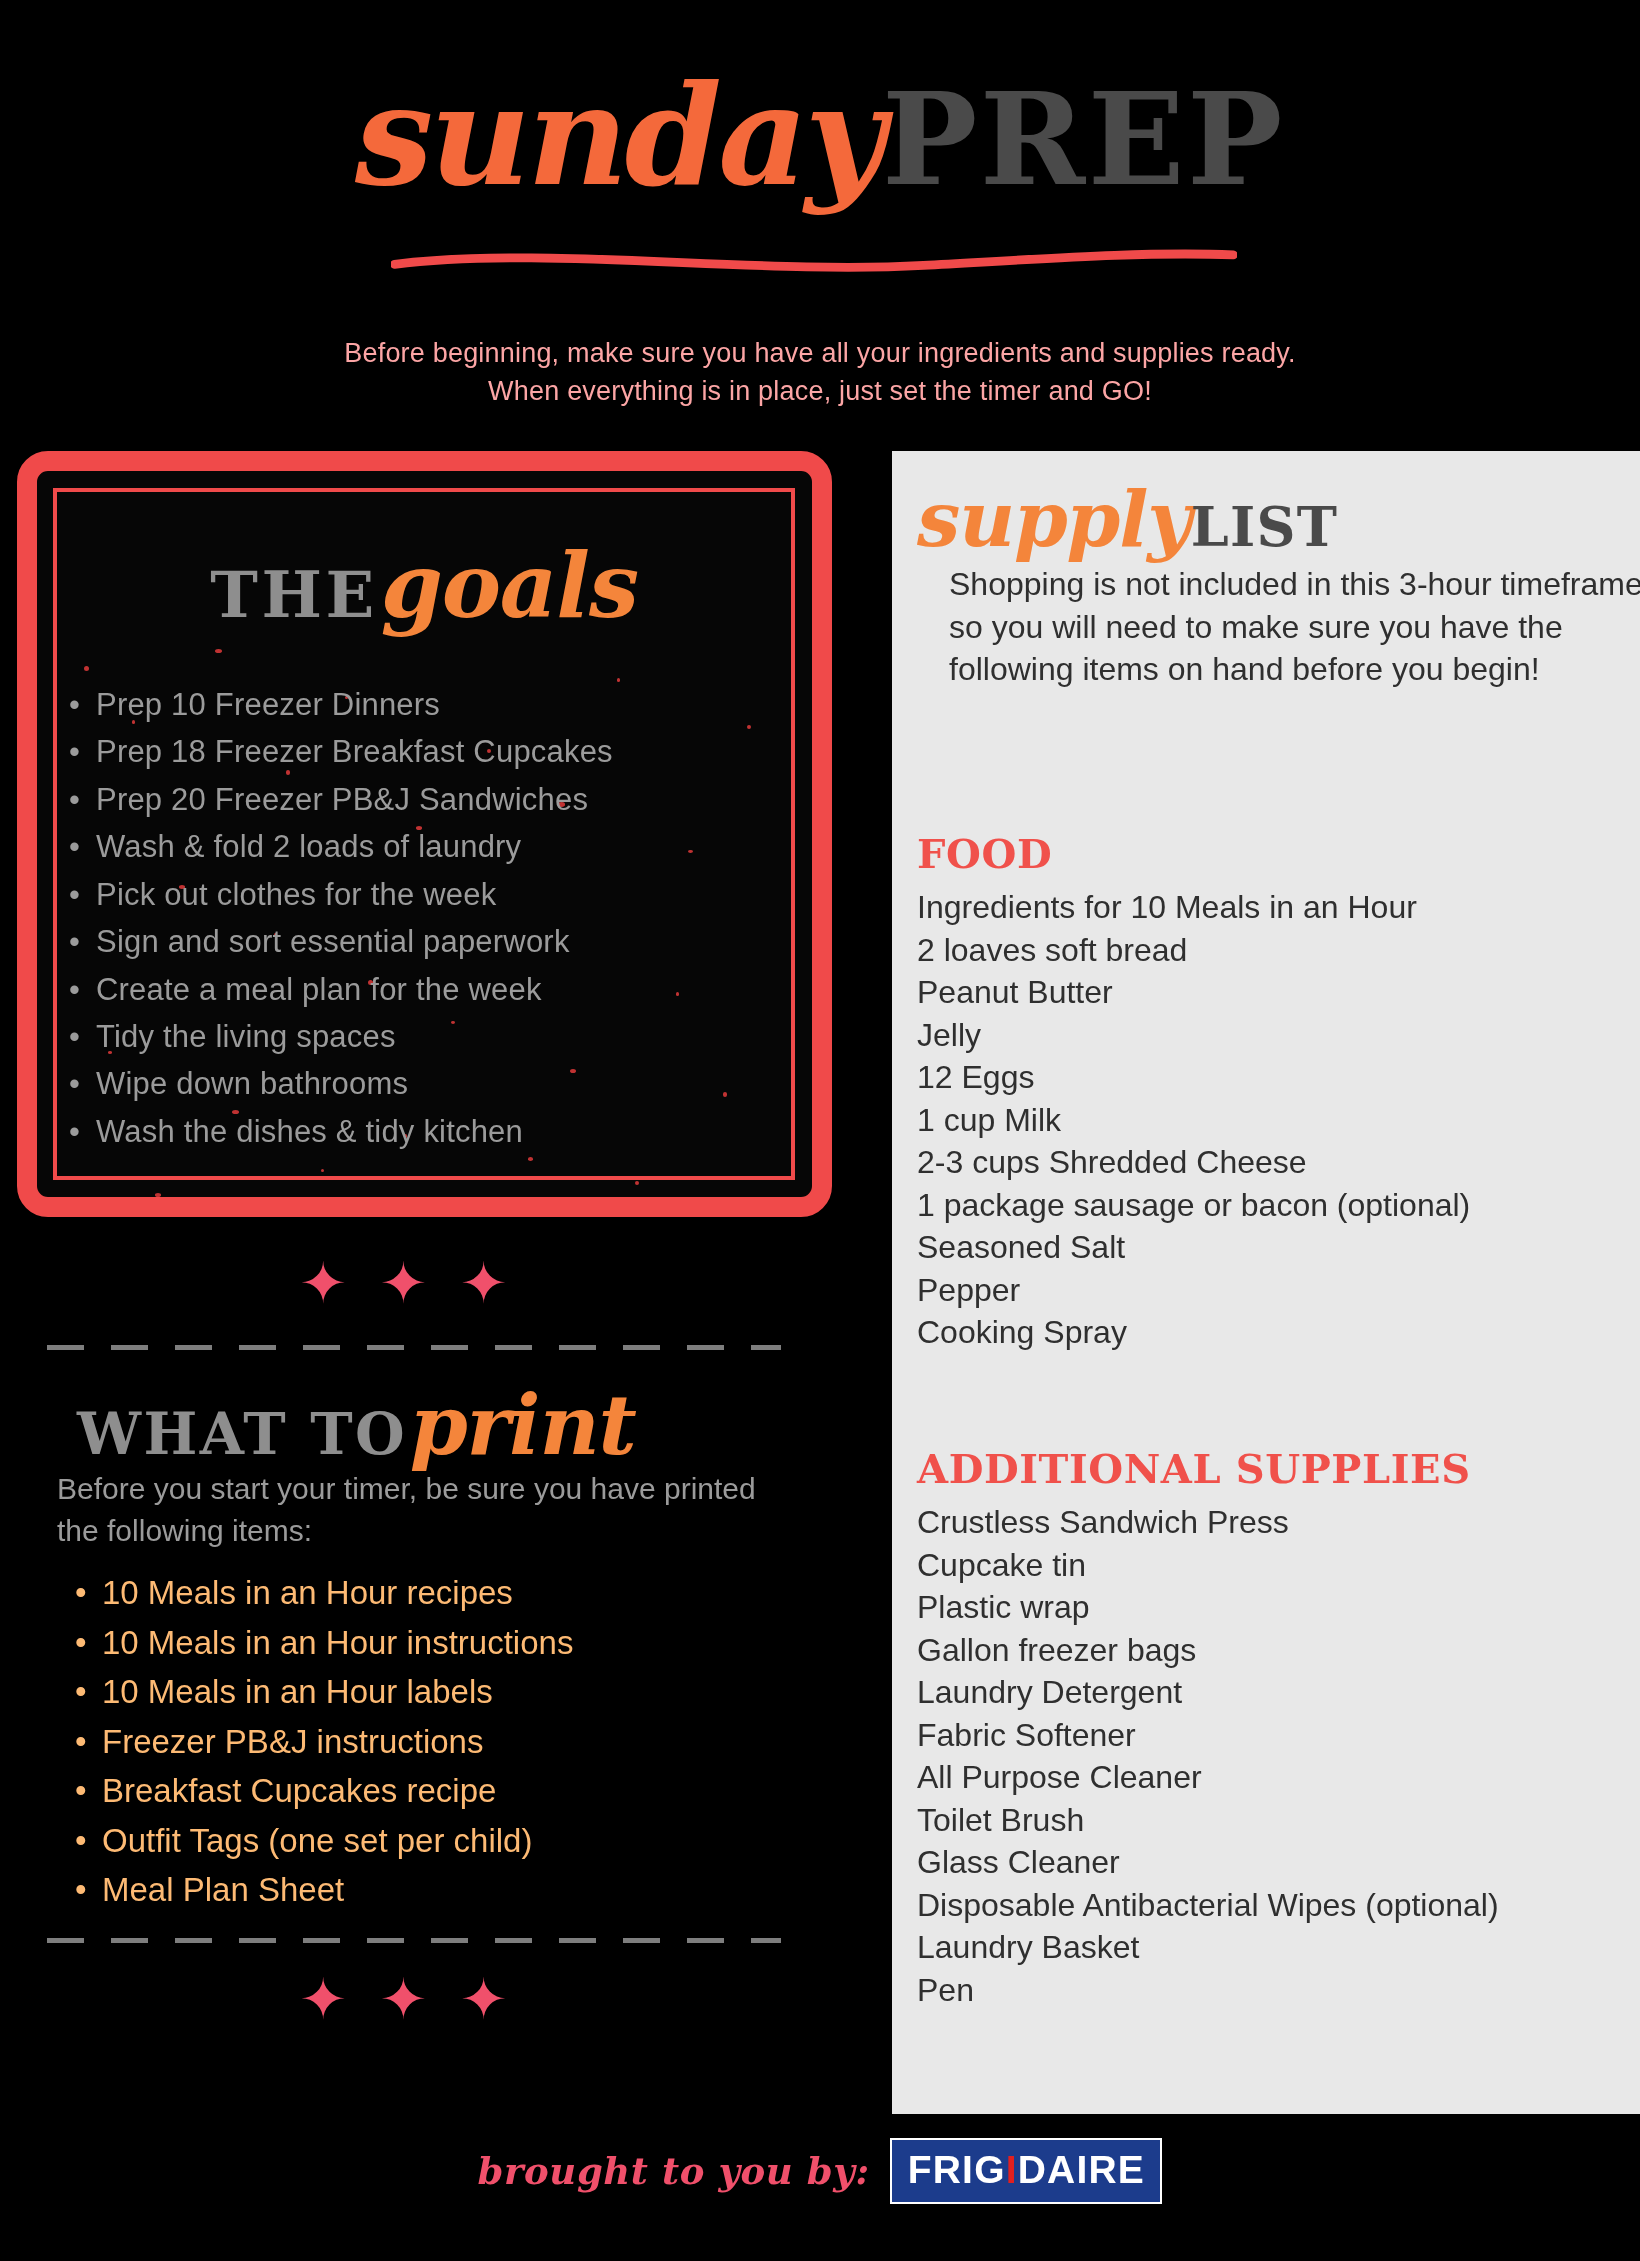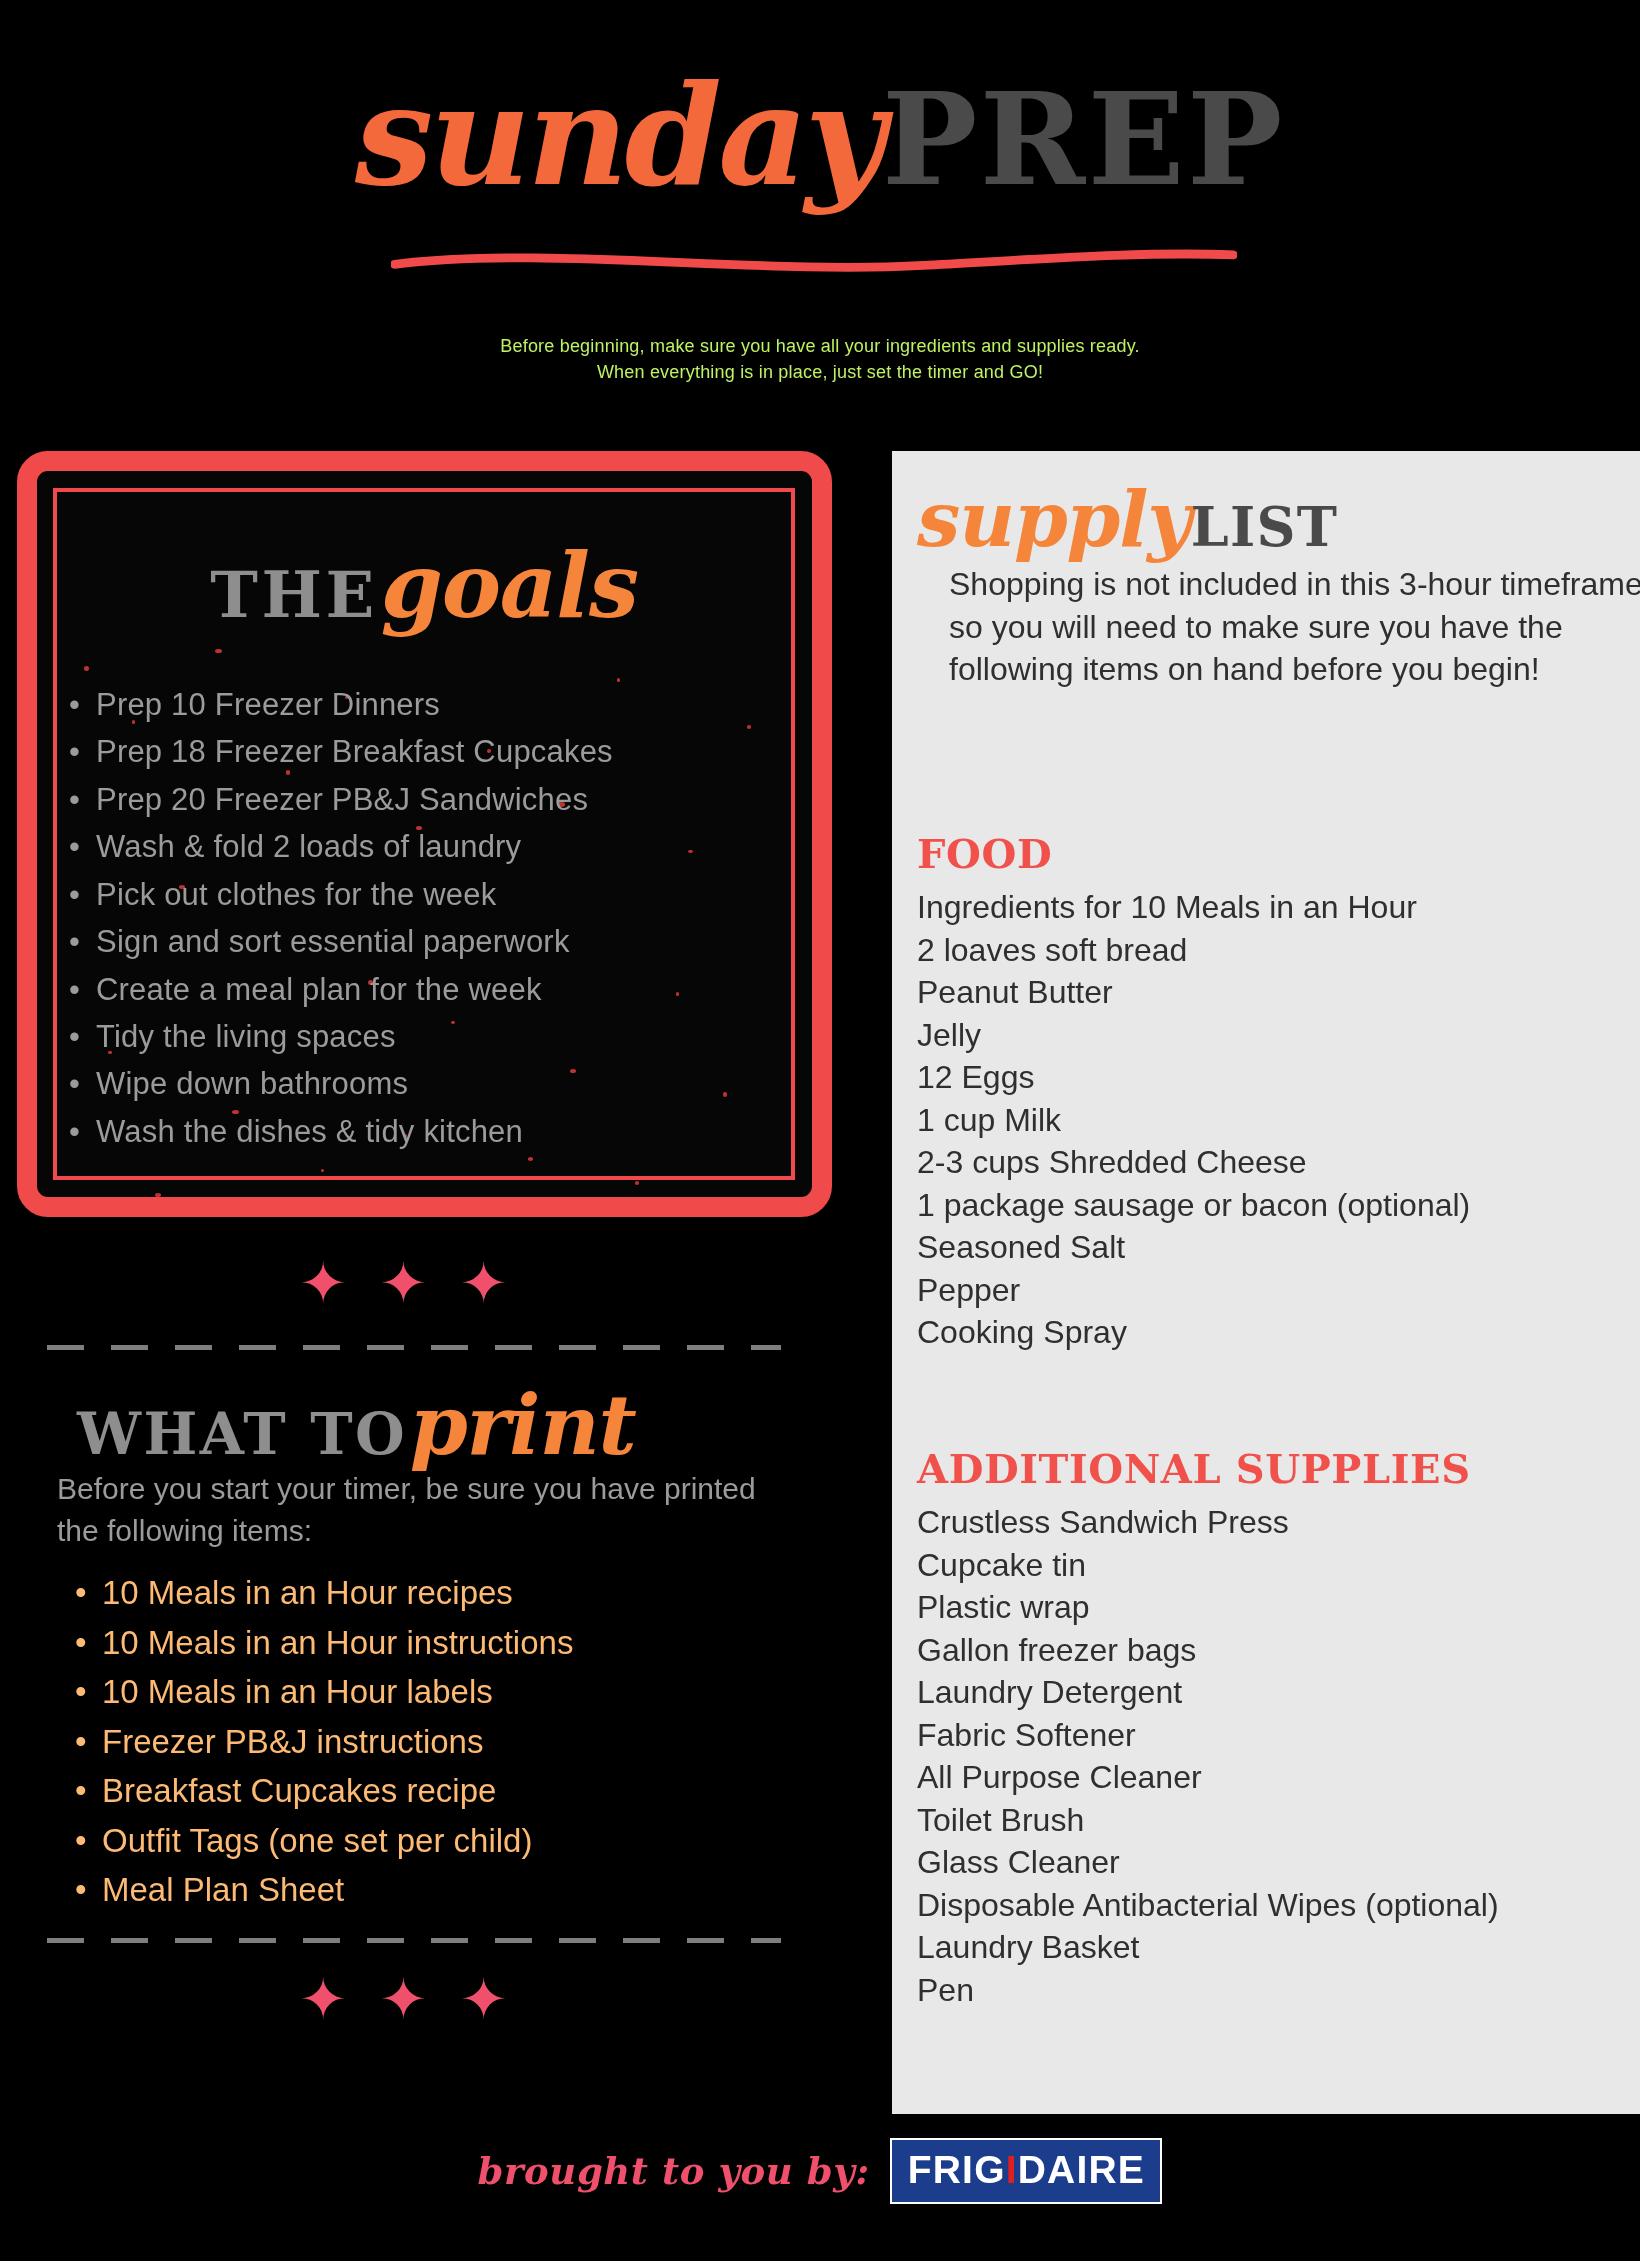--- a/index.html
+++ b/index.html
@@ -55,22 +55,22 @@
     left: 391px;
     width: 846px;
     height: 27px;
   }
   #subtitle {
     position: absolute;
     top: 334px;
     left: 0;
     width: 1640px;
     text-align: center;
-    color: #bef264;
-    font-size: 18px;
+    color: #fca5a5;
+    font-size: 27px;
     line-height: 1.42;
     font-family: "Liberation Sans", sans-serif;
     letter-spacing: 0.2px;
   }
 
   
   #goals-panel {
     position: absolute;
     top: 451px;
     left: 16.6px;

